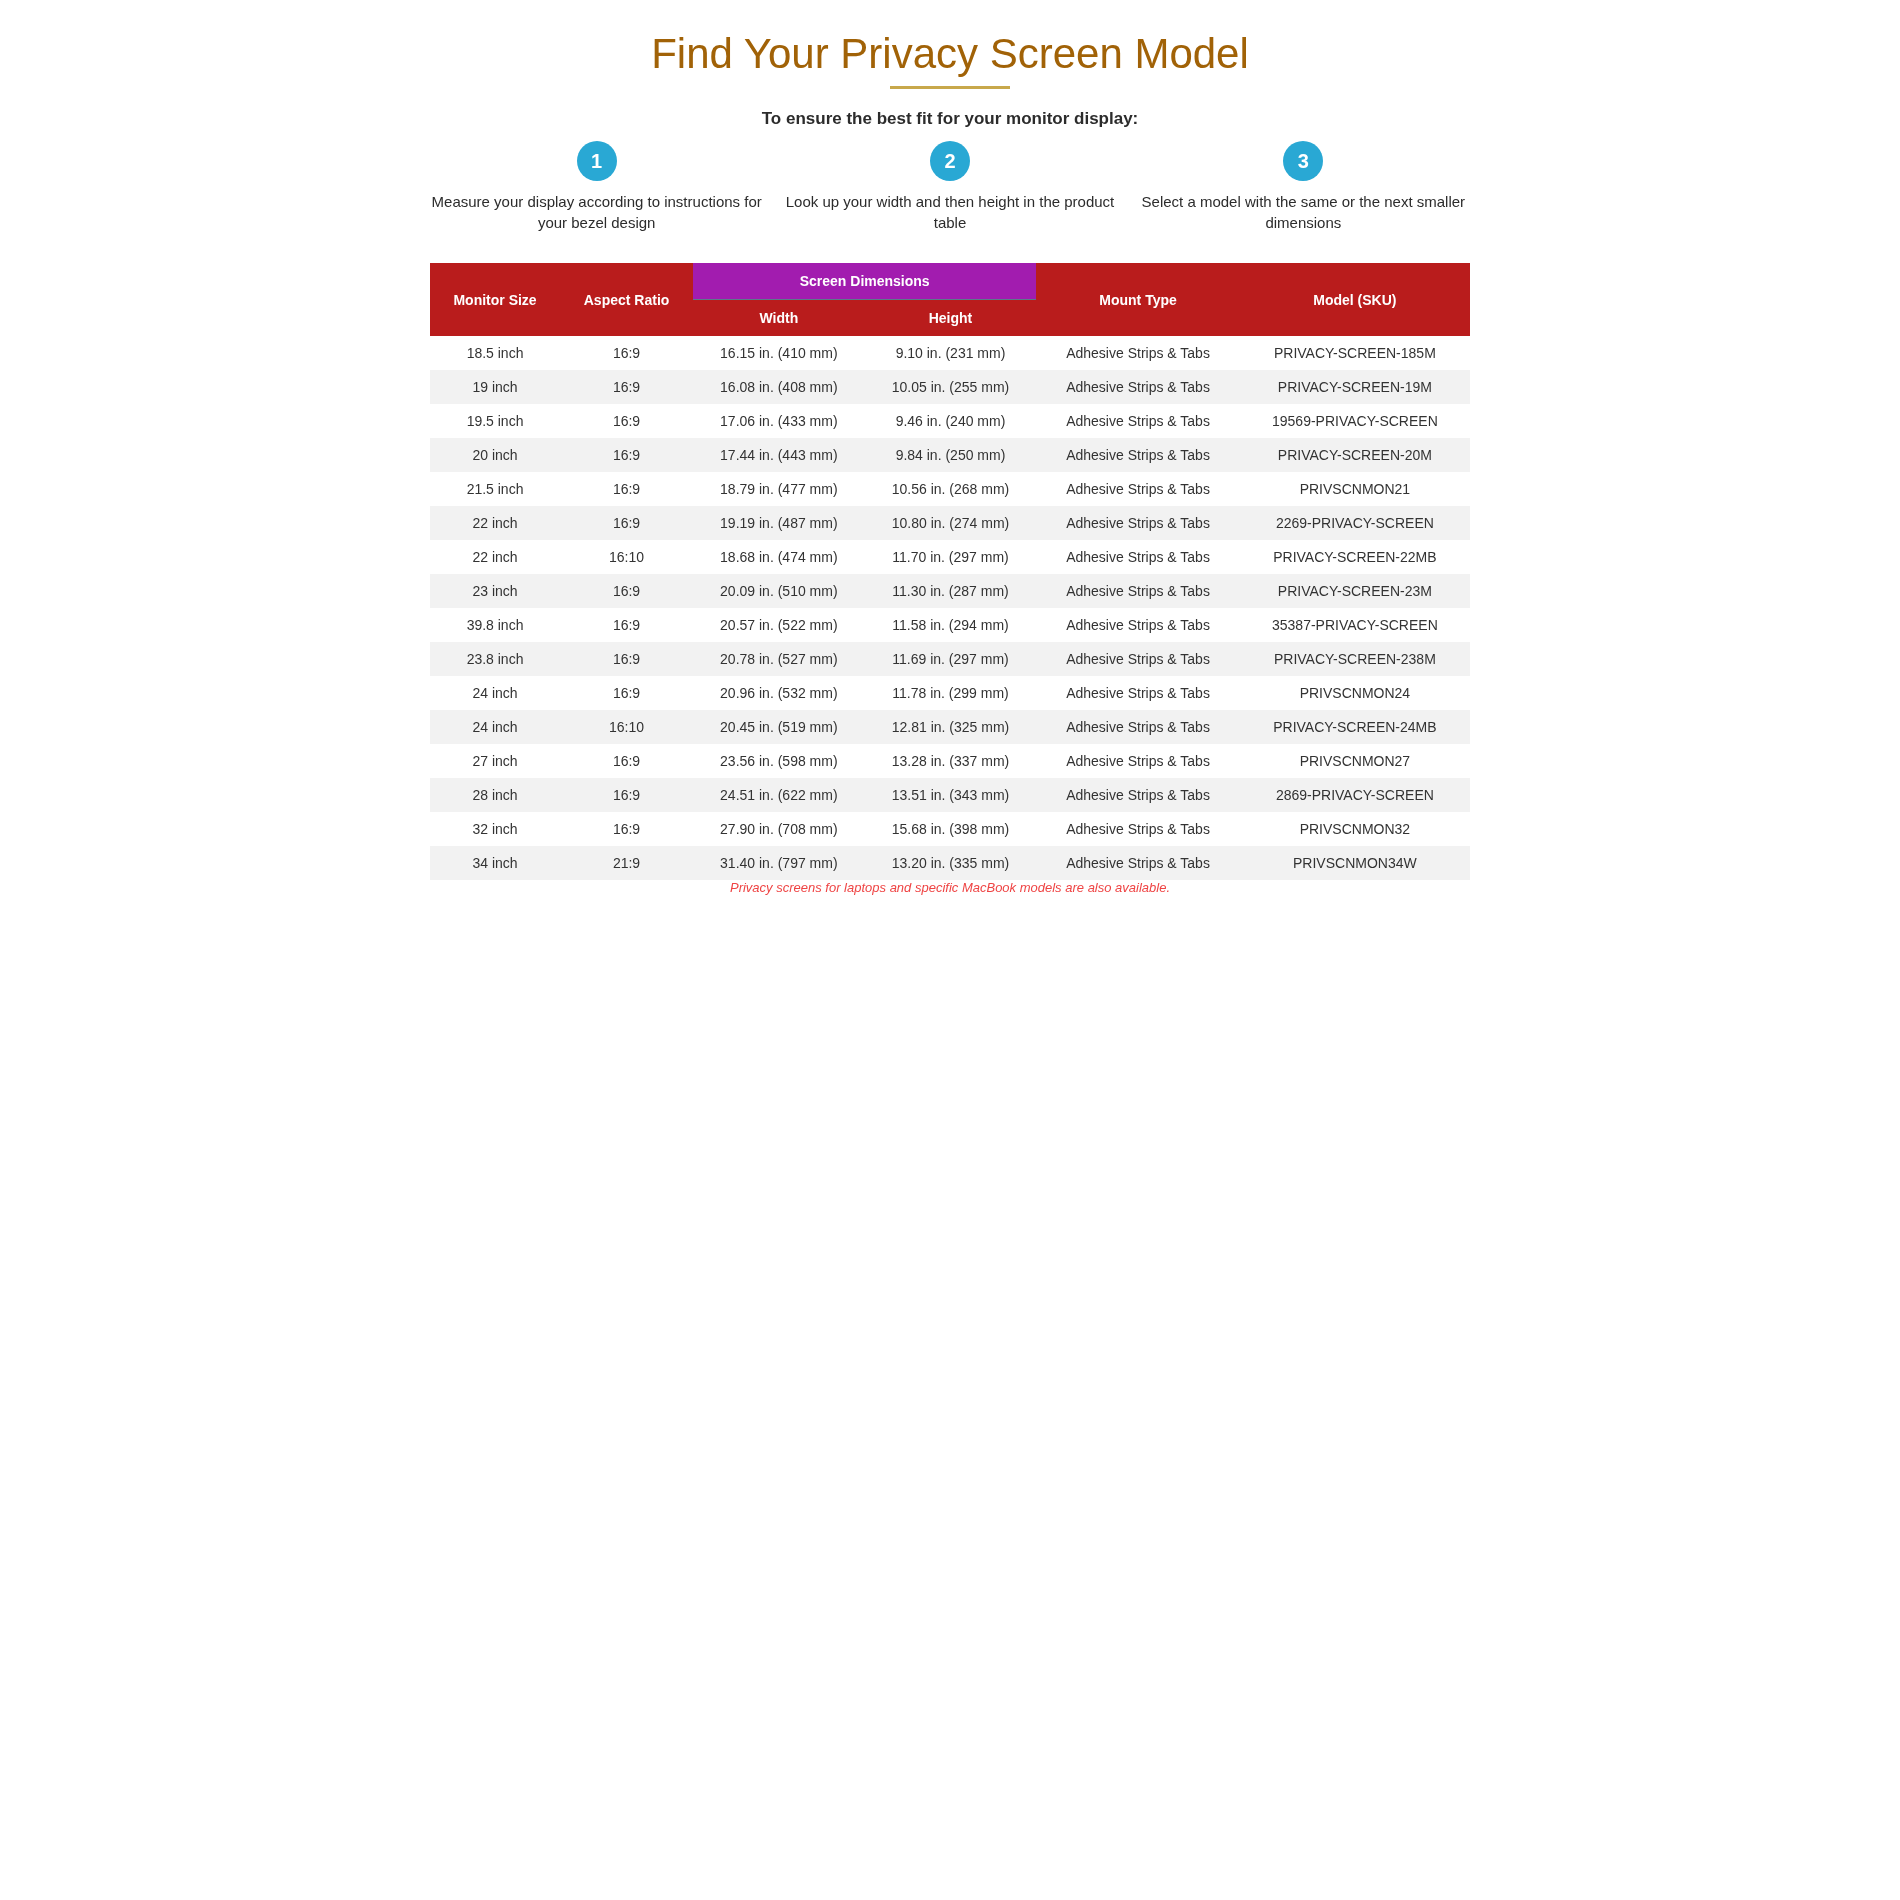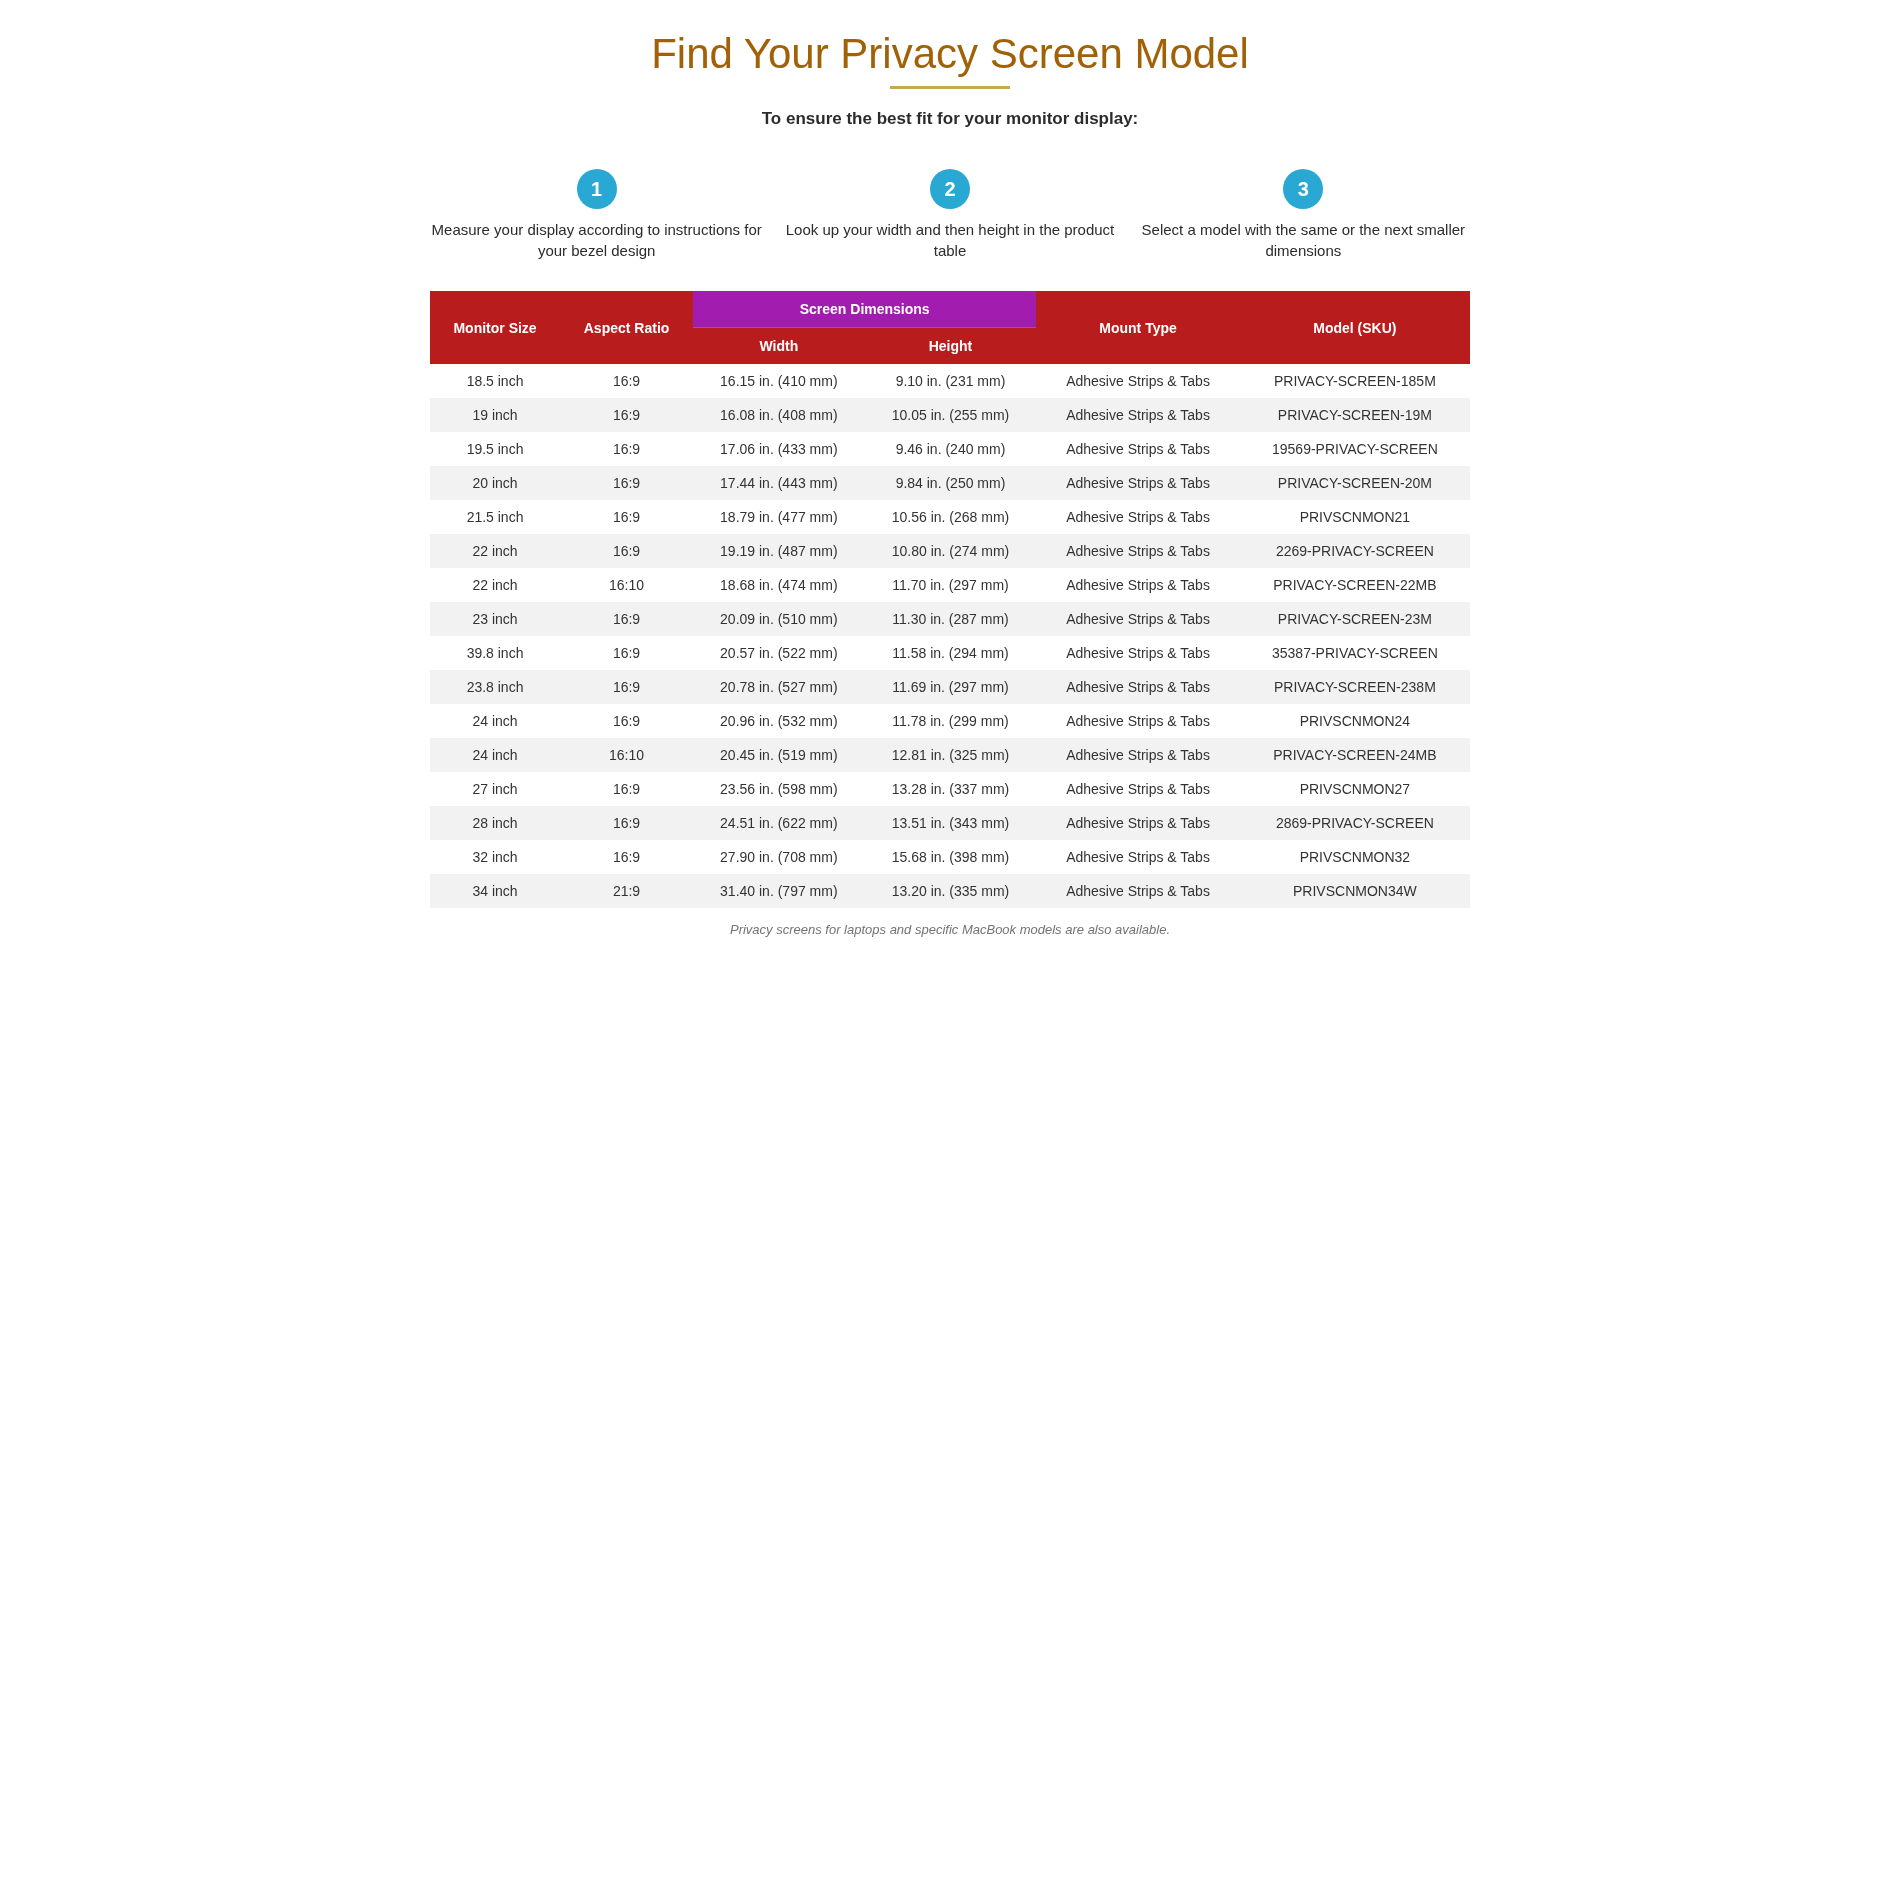--- a/index.html
+++ b/index.html
@@ -22,21 +22,21 @@
       width: 120px;
       height: 3px;
       background: #c8a84b;
       margin: 0 auto 20px;
     }
     .subtitle {
       text-align: center;
       font-size: 17px;
       font-weight: bold;
       color: #2c2c2c;
-      margin-bottom: 40px;
+      margin-bottom: 12px;
     }
     .steps-container {
       display: flex;
       justify-content: space-around;
       margin-bottom: 30px;
       gap: 20px;
     }
     .step {
       display: flex;
       flex-direction: column;
@@ -88,22 +88,21 @@
     tbody td {
       padding: 9px 12px;
       text-align: center;
       border: none;
       color: #333;
     }
     .footer-note {
       text-align: center;
       font-style: italic;
       font-size: 13px;
-      color: #737373;
-      margin-top: 14px;
+      color: #ef4444;
     }
     th.left-th {
       text-align: center;
       vertical-align: middle;
     }
   </style>
 </head>
 <body>
 
 <h1 class="page-title">Find Your Privacy Screen Model</h1>

